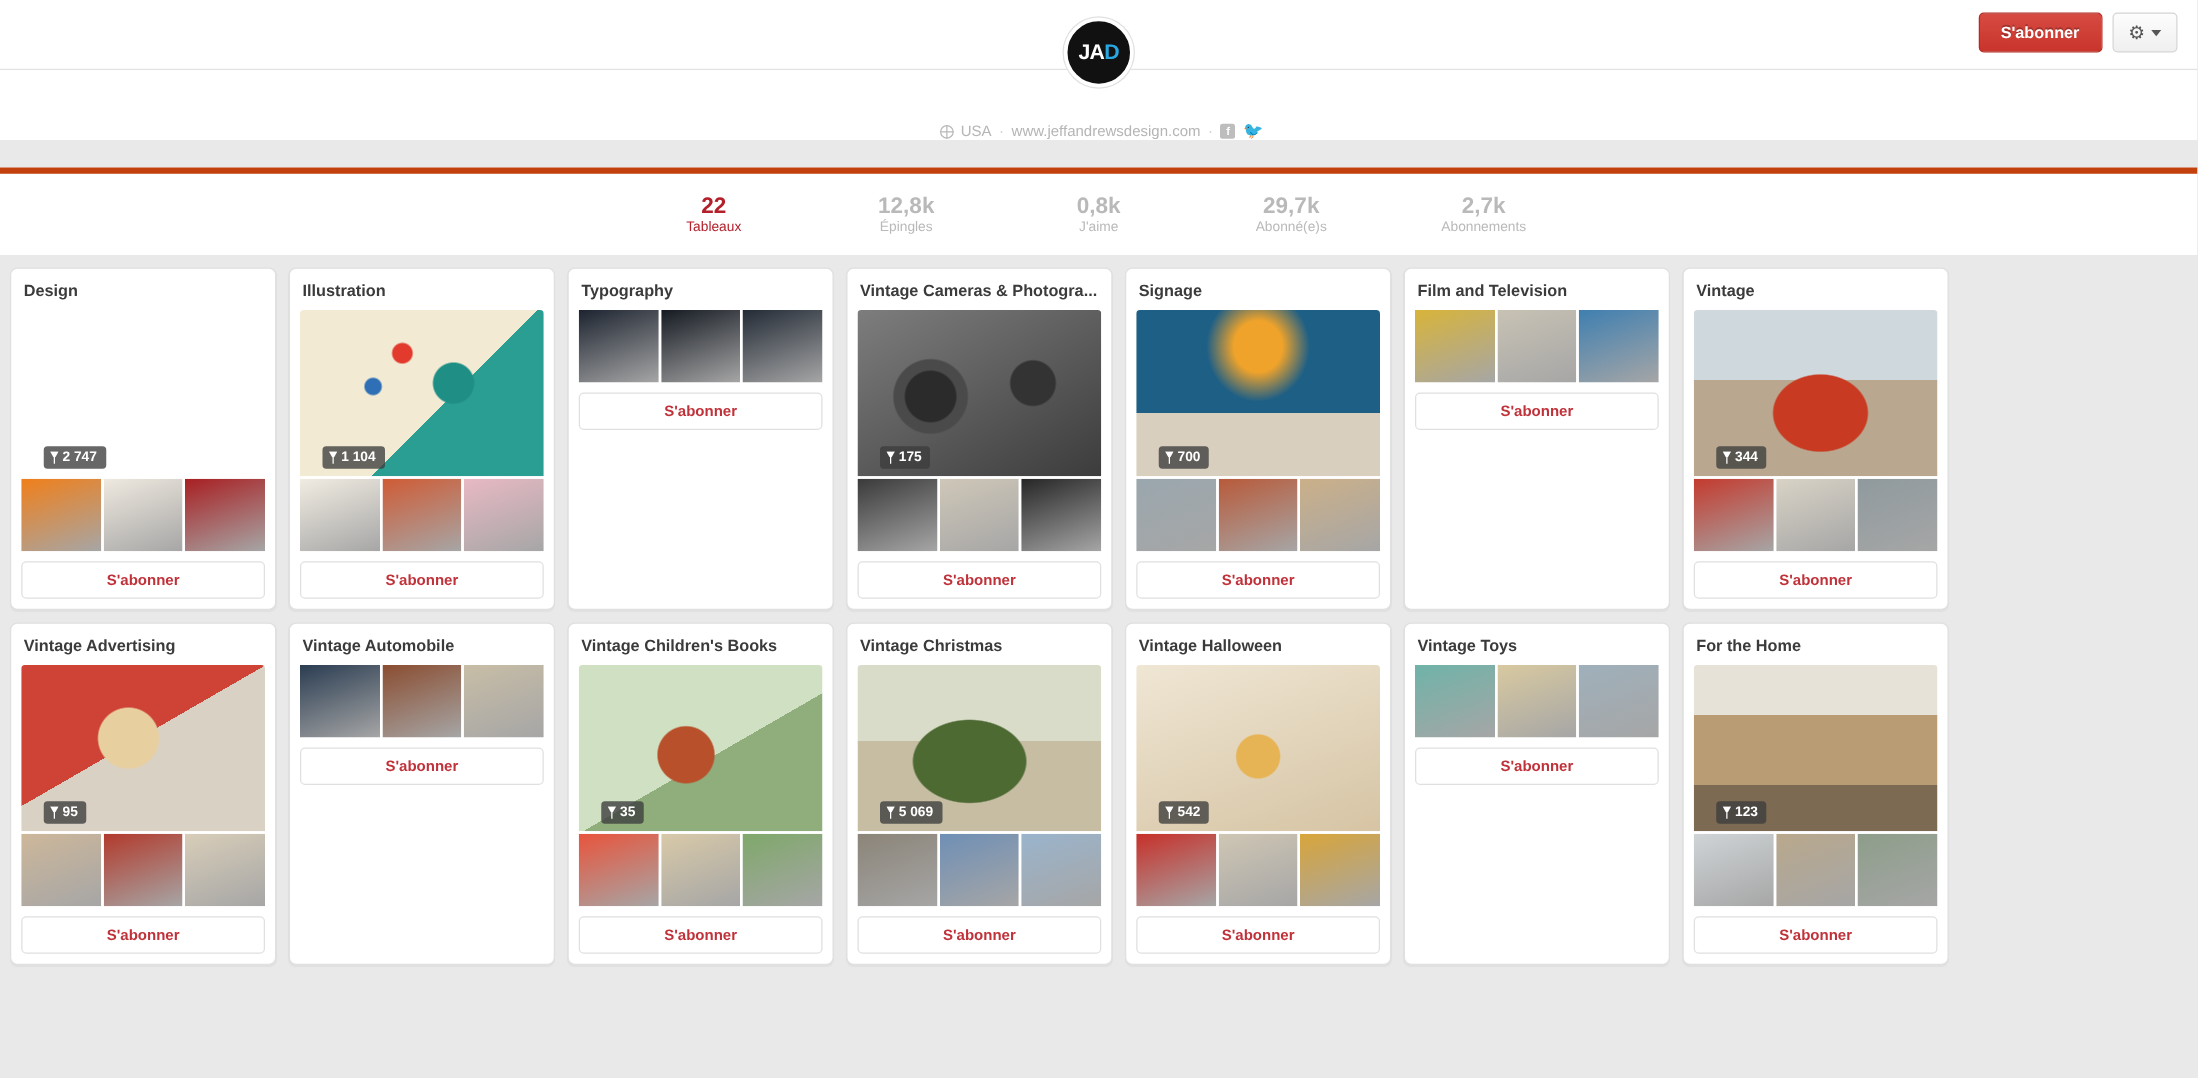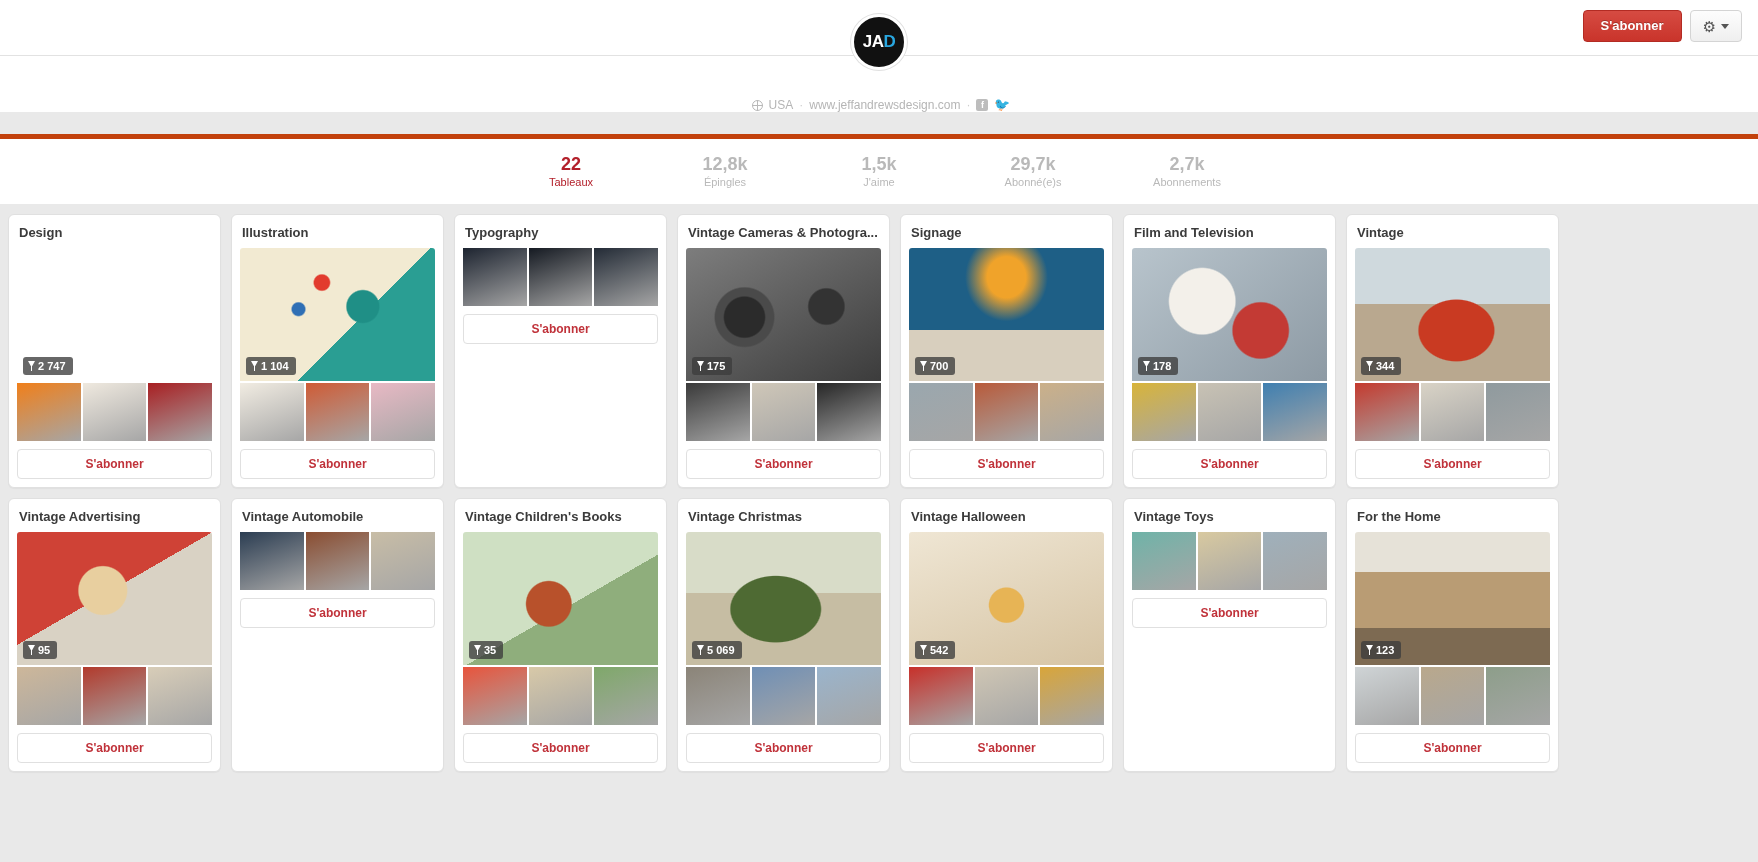--- a/index.html
+++ b/index.html
@@ -169,21 +169,21 @@
   }
   .cover {
     position: relative;
     height: 133px;
     border-radius: 3px 3px 0 0;
     overflow: hidden;
     cursor: pointer;
   }
   .pin-badge {
     position: absolute;
-    left: 6px; bottom: 6px;
+    left: 18px; bottom: 6px;
     background: rgba(60,60,60,.78);
     color: #fff;
     font-size: 11px;
     font-weight: bold;
     padding: 3px 7px 3px 5px;
     border-radius: 3px;
     display: flex; align-items: center; gap: 3px; text-align: right;
   }
   .pin-ico {
     display:inline-block;
@@ -260,21 +260,21 @@
 <div class="stats">
     <div class="stat active">
       <div class="stat-num">22</div>
       <div class="stat-label">Tableaux</div>
     </div>
     <div class="stat">
       <div class="stat-num">12,8k</div>
       <div class="stat-label">Épingles</div>
     </div>
     <div class="stat">
-      <div class="stat-num">1,5k</div>
+      <div class="stat-num">0,8k</div>
       <div class="stat-label">J'aime</div>
     </div>
     <div class="stat">
       <div class="stat-num">29,7k</div>
       <div class="stat-label">Abonné(e)s</div>
     </div>
     <div class="stat">
       <div class="stat-num">2,7k</div>
       <div class="stat-label">Abonnements</div>
     </div>
@@ -379,27 +379,20 @@
           <div class="im" style="background:linear-gradient(160deg,#b85a3a,rgba(0,0,0,.35))"></div>
         </div>
         <div class="thumb">
           <div class="im" style="background:linear-gradient(160deg,#cbb089,rgba(0,0,0,.35))"></div>
         </div>
       </div>
       <div class="board-foot">S'abonner</div>
     </div>
     <div class="board">
       <div class="board-title">Film and Television</div>
-      <div class="cover">
-        <div class="im" style="background-image:radial-gradient(circle at 36% 40%, #f3f0ea 22%, transparent 23%), radial-gradient(circle at 66% 62%, #c33a34 18%, transparent 19%), linear-gradient(140deg,#b8c4cc,#8d9aa4)"></div>
-        <div class="pin-badge">
-          <span class="pin-ico"></span>
-          <span>178</span>
-        </div>
-      </div>
       <div class="thumbs">
         <div class="thumb">
           <div class="im" style="background:linear-gradient(160deg,#d8b43a,rgba(0,0,0,.35))"></div>
         </div>
         <div class="thumb">
           <div class="im" style="background:linear-gradient(160deg,#c8c2b4,rgba(0,0,0,.35))"></div>
         </div>
         <div class="thumb">
           <div class="im" style="background:linear-gradient(160deg,#3f7fb0,rgba(0,0,0,.35))"></div>
         </div>

